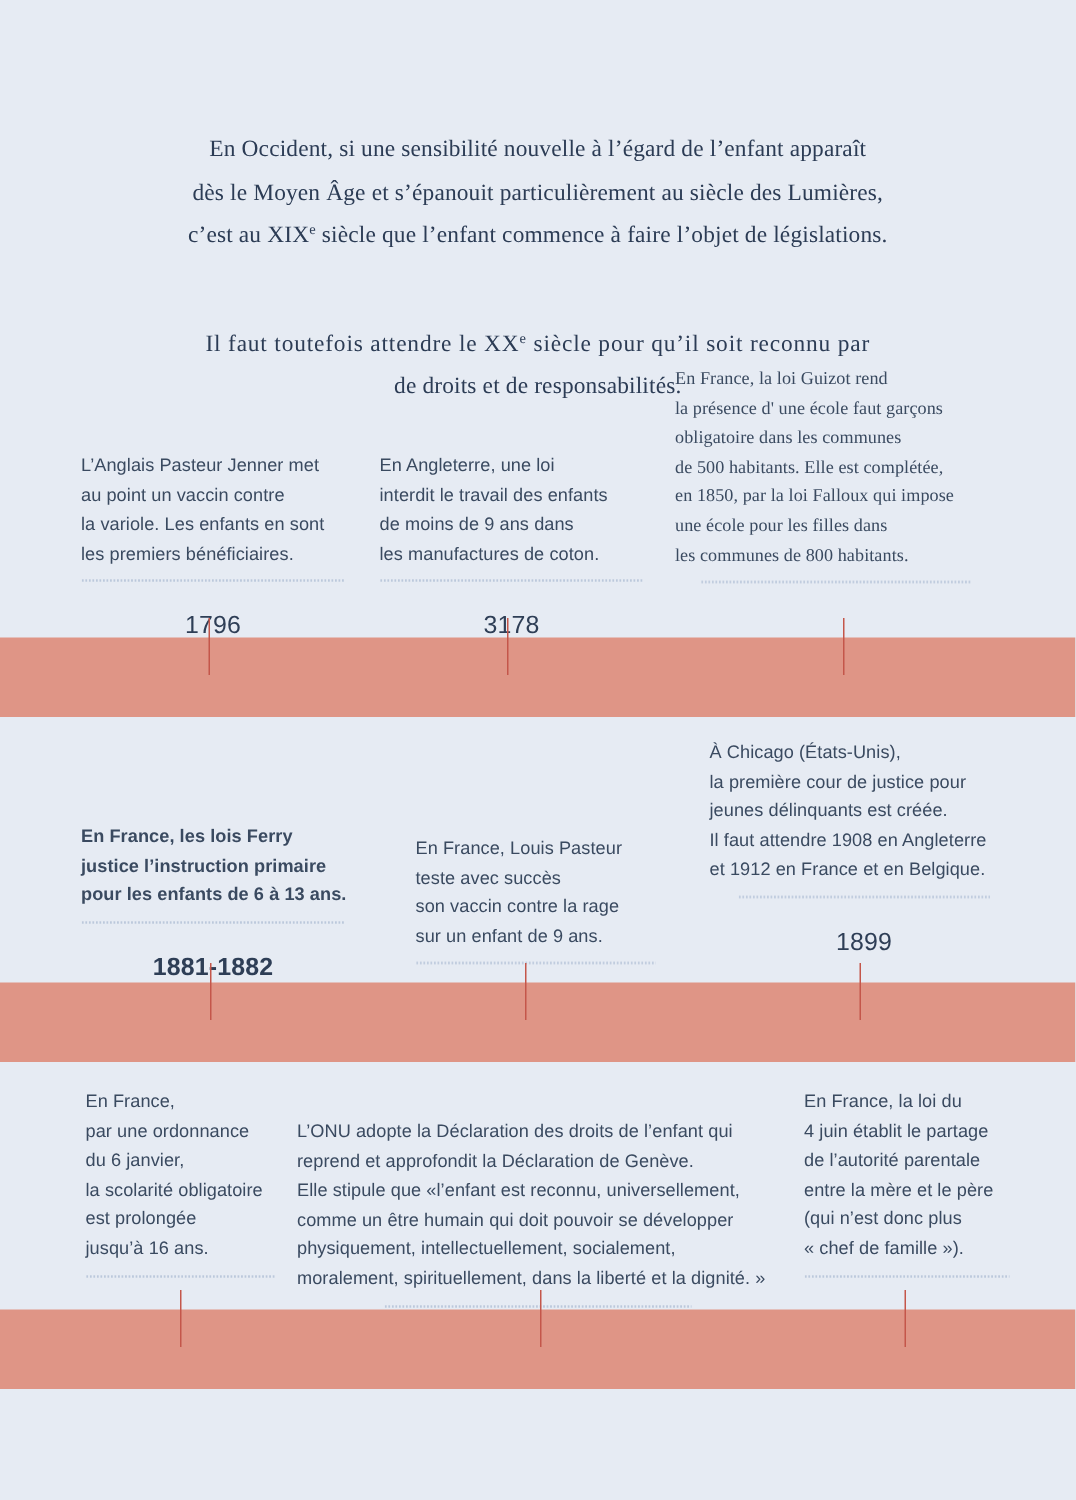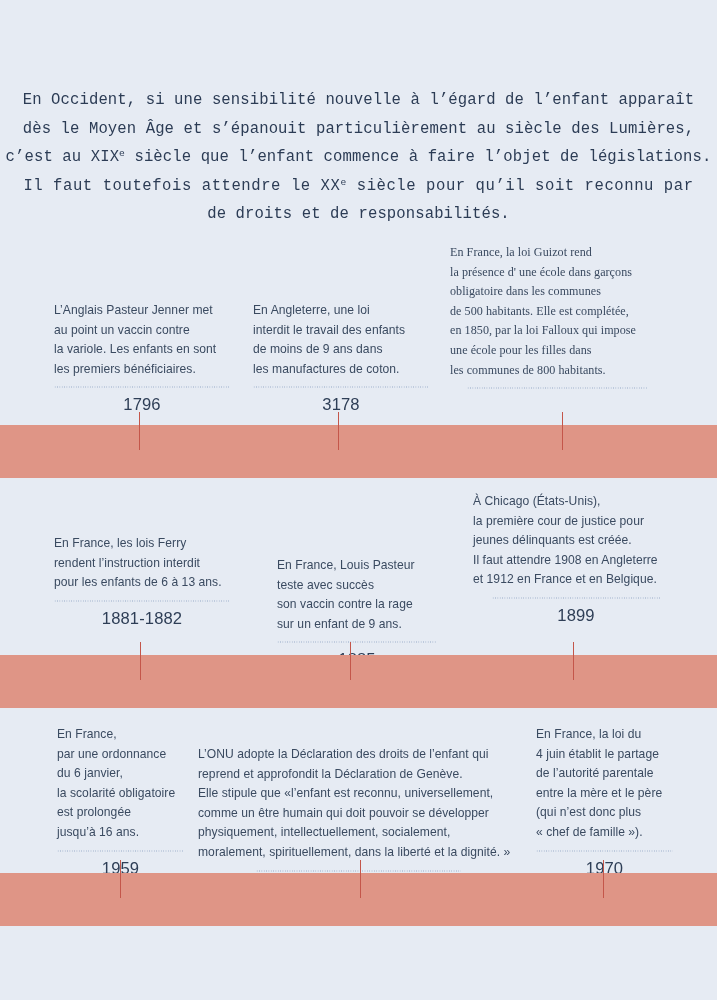--- a/index.html
+++ b/index.html
@@ -16,31 +16,31 @@
     -webkit-font-smoothing: antialiased;
   }
 
   
   #intro {
     position: absolute;
     left: 0;
     top: 86px;
     width: 717px;
     text-align: center;
-    font-family: Liberation Mono, monospace;
+    font-family: Liberation Serif, serif;
     color: #2c3c55;
     font-size: 15.6px;
     line-height: 28.6px;
     letter-spacing: 0.1px;
   }
   #intro .ln {
     display: block;
     white-space: nowrap;
   }
-  #intro .ln.l4 { letter-spacing: 0.55px; }
+  #intro .ln.l4 { letter-spacing: 0.55px; margin-top: 44px; }
   #intro sup {
     font-size: 0.62em;
     vertical-align: 0.52em;
     line-height: 0;
   }
 
   
   .band {
     position: absolute;
     left: 0;
@@ -73,21 +73,21 @@
     background-size: 2.35px 2px;
     background-repeat: repeat-x;
     background-position: 0 center;
     opacity: 0.95;
   }
   .entry .year {
     text-align: center;
     color: #2e3e56;
     font-size: 16.6px;
     line-height: 22px;
-    margin-top: 6px;
+    margin-top: 18px;
     letter-spacing: 0.1px;
   }
 
   
   .tick {
     position: absolute;
     width: 1.6px;
     background: #c4564a;
   }
 
@@ -96,21 +96,21 @@
   #e-1819 { left: 253px; top: 301px; width: 176px; }
   #e-1833 { left: 450px; top: 243px; width: 215px; font-family: Liberation Serif, serif; }
   #e-1796 .rule { width: 100%; }
   #e-1819 .rule { width: 100%; }
   #e-1833 .rule { width: 84%; }
   #t-1796 { left: 138.5px; top: 412px; height: 38px; }
   #t-1819 { left: 337.5px; top: 412px; height: 38px; }
   #t-1833 { left: 561.5px; top: 412px; height: 38px; }
 
   
-  #e-1881 { left: 54px;  top: 534px; width: 176px; }
+  #e-1881 { left: 54px;  top: 548px; width: 176px; font-weight: bold; }
   #e-1885 { left: 277px; top: 556px; width: 160px; }
   #e-1899 { left: 473px; top: 492px; width: 206px; }
   #e-1881 .rule { width: 100%; }
   #e-1885 .rule { width: 100%; }
   #e-1899 .rule { width: 82%; }
   #t-1881 { left: 139.5px; top: 642px; height: 38px; }
   #t-1885 { left: 349.5px; top: 642px; height: 38px; }
   #t-1899 { left: 572.5px; top: 642px; height: 38px; }
 
   
@@ -151,38 +151,38 @@
       <span class="ln">interdit le travail des enfants</span>
       <span class="ln">de moins de 9 ans dans</span>
       <span class="ln">les manufactures de coton.</span>
     </div>
   <div class="rule"></div>
   <div class="year">3178</div>
 </div>
 <div class="entry" id="e-1833">
   <div class="body">
       <span class="ln">En France, la loi Guizot rend</span>
-      <span class="ln">la présence d' une école dans garçons</span>
+      <span class="ln">la présence d' une école faut garçons</span>
       <span class="ln">obligatoire dans les communes</span>
       <span class="ln">de 500 habitants. Elle est complétée,</span>
       <span class="ln">en 1850, par la loi Falloux qui impose</span>
       <span class="ln">une école pour les filles dans</span>
       <span class="ln">les communes de 800 habitants.</span>
     </div>
   <div class="rule"></div>
 </div>
 <div class="band" id="band-1"></div>
 <div class="tick" id="t-1796"></div>
 <div class="tick" id="t-1819"></div>
 <div class="tick" id="t-1833"></div>
 
 <div class="entry" id="e-1881">
   <div class="body">
       <span class="ln">En France, les lois Ferry</span>
-      <span class="ln">rendent l’instruction interdit</span>
+      <span class="ln">justice l’instruction primaire</span>
       <span class="ln">pour les enfants de 6 à 13 ans.</span>
     </div>
   <div class="rule"></div>
   <div class="year">1881-1882</div>
 </div>
 <div class="entry" id="e-1885">
   <div class="body">
       <span class="ln">En France, Louis Pasteur</span>
       <span class="ln">teste avec succès</span>
       <span class="ln">son vaccin contre la rage</span>

